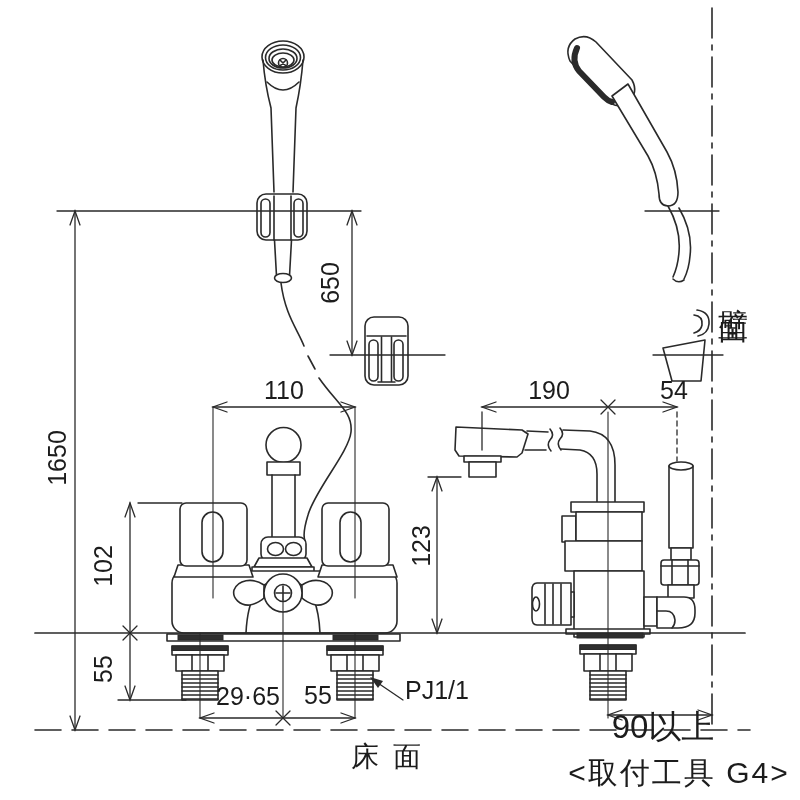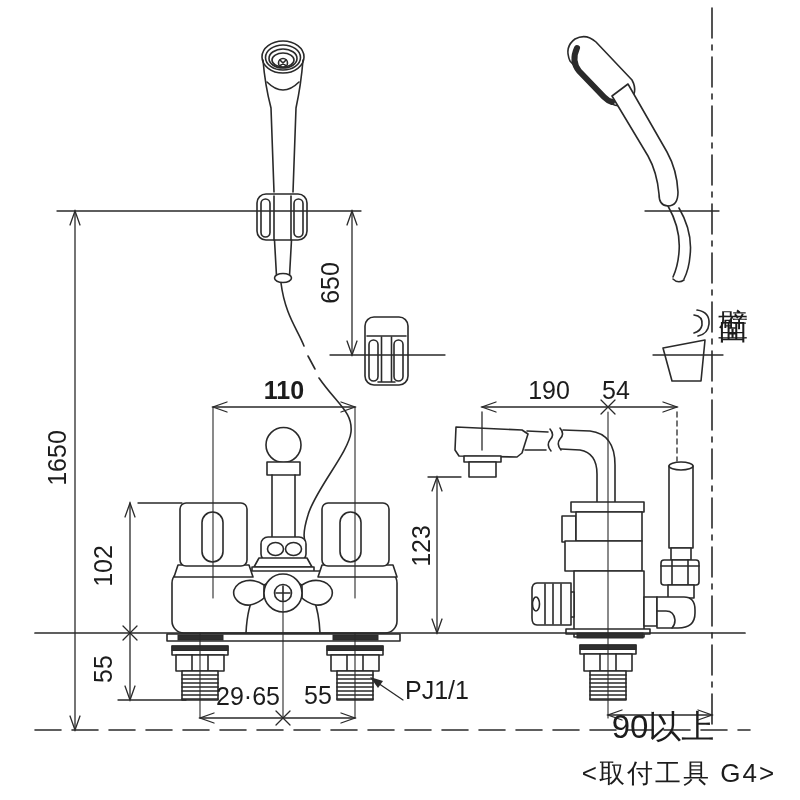--- a/index.html
+++ b/index.html
@@ -11,31 +11,31 @@
   .dk{fill:#2f2f2f;stroke:#2a2a2a;stroke-width:1;}
   .dim{fill:none;stroke:#2a2a2a;stroke-width:1.3;stroke-linecap:round;}
   .cl{fill:none;stroke:#2a2a2a;stroke-width:1.1;stroke-linecap:round;}
   .lbl{position:absolute;white-space:nowrap;font-size:25px;color:#1c1c1c;
        transform:translate(-50%,-50%);line-height:1;}
   .rot{transform:translate(-50%,-50%) rotate(-90deg);}
   .l1650{left:57px;top:458px;}
   .l650{left:330px;top:283px;}
   .l102{left:103px;top:566px;}
   .l55v{left:103px;top:669px;}
-  .l110{left:284px;top:390px;font-weight:bold;}
+  .l110{left:284px;top:390px;}
   .l4565{left:248px;top:696px;}
   .l55h{left:318px;top:695px;}
   .lpj{left:437px;top:690px;}
   .l240{left:549px;top:390px;}
-  .l54{left:616px;top:390px;}
+  .l54{left:674px;top:390px;}
   .l123{left:421px;top:546px;}
   .l90{left:663px;top:726px;font-size:33px;}
   .lwall{left:733px;top:292px;writing-mode:vertical-rl;font-size:30px;letter-spacing:8px;}
   .lfloor{left:386px;top:757px;font-size:28px;letter-spacing:14px;padding-left:14px;}
-  .ltool{left:679px;top:773px;font-size:26px;letter-spacing:2px;}
+  .ltool{left:679px;top:773px;font-size:30px;letter-spacing:2px;}
 </style>
 </head>
 <body>
 
 <div id="stage">
 
 <svg width="800" height="800" viewBox="0 0 800 800">
 
   <g>
     <path class="dim" style="stroke-width:1.6" stroke-dasharray="30 7 5 7" d="M712 8 V730"></path>
@@ -225,14 +225,15 @@
   <div class="lbl rot l102">102</div>
   <div class="lbl rot l55v">55</div>
   <div class="lbl l4565">29·65</div>
   <div class="lbl l55h">55</div>
   <div class="lbl lpj">PJ1/1</div>
   <div class="lbl l240">190</div>
   <div class="lbl l54">54</div>
   <div class="lbl rot l123">123</div>
   <div class="lbl l90">90以上</div>
   <div class="lbl lwall">壁面</div>
+  <div class="lbl lfloor">床面</div>
   <div class="lbl ltool">&lt;取付工具 G4&gt;</div>
 </div>
 
 </body></html>

